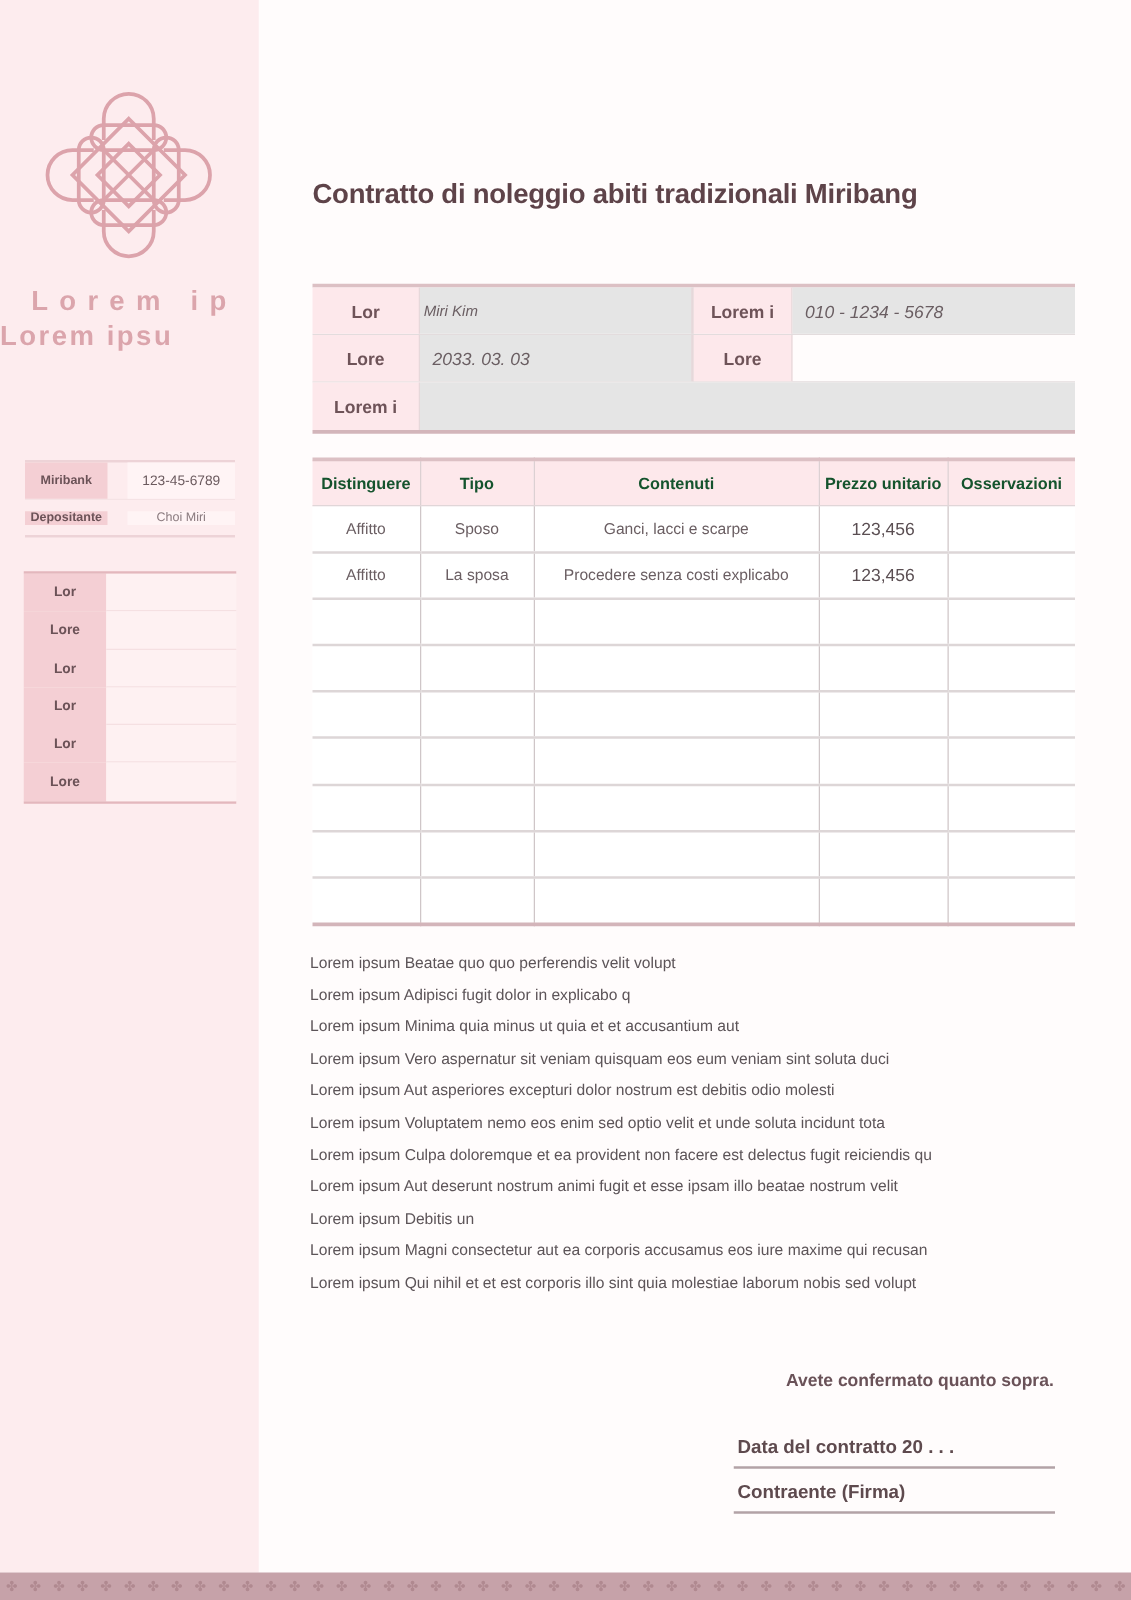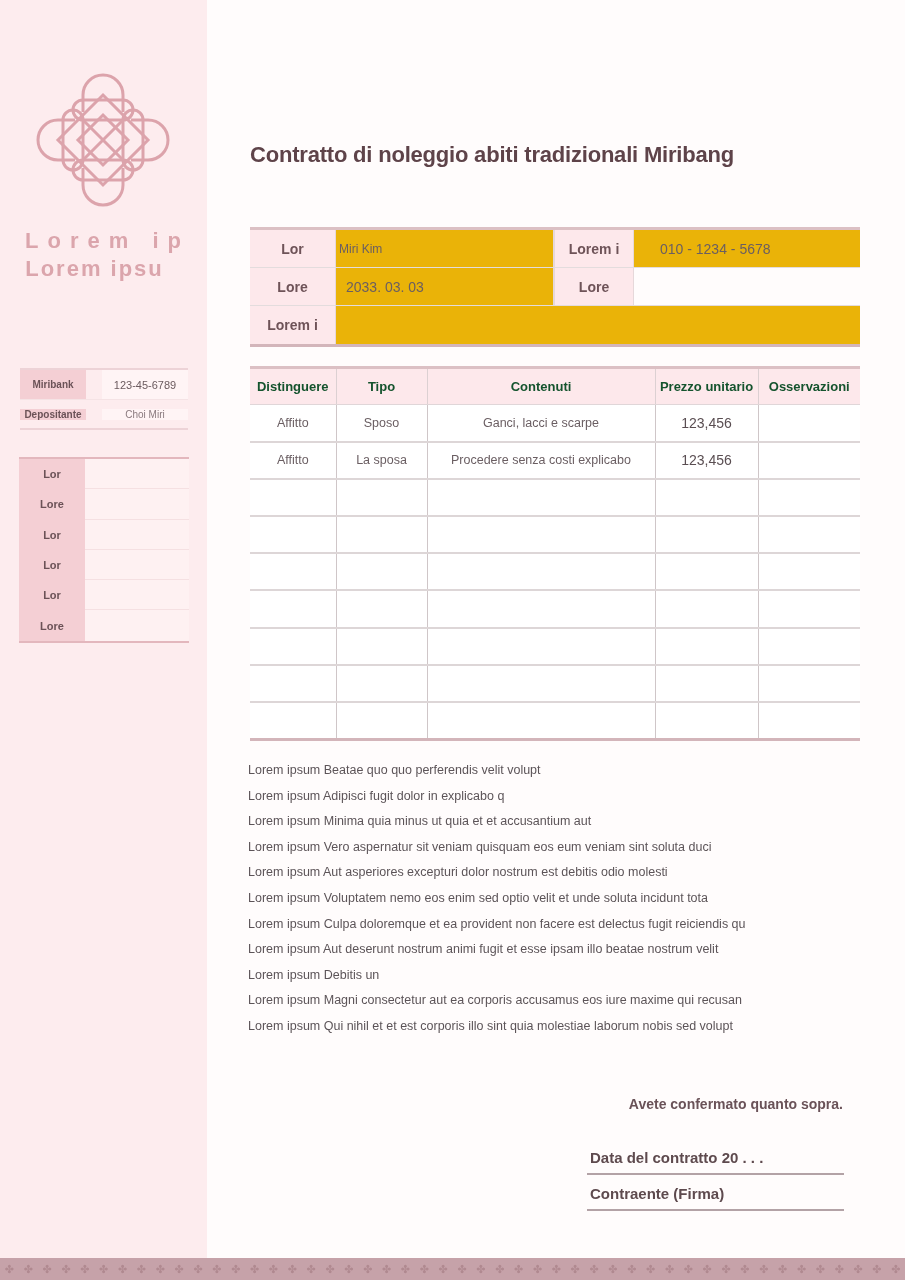--- a/index.html
+++ b/index.html
@@ -2,42 +2,42 @@
 <html><head>
 <meta charset="utf-8">
 <style>
   * { box-sizing: border-box; margin: 0; padding: 0; }
   html, body { width: 905px; height: 1280px; overflow: hidden; }
   body { position: relative; background: #fffcfc; font-family: "Liberation Sans", sans-serif; color: #5a4a4e; }
 
   .sidebar { position: absolute; left: 0; top: 0; width: 207px; height: 1258px; background: #fdecee; }
   .logo { position: absolute; left: 33px; top: 70px; width: 140px; height: 140px; }
   .brand1 { position: absolute; left: 0; width: 207px; top: 228px; text-align: center; font-family: "Liberation Sans", sans-serif; font-weight: bold; font-size: 22px; letter-spacing: 9px; color: #dba5ac; padding-left: 8px; }
-  .brand2 { position: absolute; left: 0; width: 189px; top: 256px; text-align: center; font-weight: bold; font-size: 22px; letter-spacing: 2px; color: #dba5ac; }
+  .brand2 { position: absolute; left: 0; width: 189px; top: 256px; font-weight: bold; font-size: 22px; letter-spacing: 2px; color: #dba5ac; }
 
   .bank { position: absolute; left: 20px; top: 368px; width: 168px; border-top: 2px solid #edd3d7; border-bottom: 2px solid #edd3d7; }
   .bank .row { display: flex; height: 29px; gap: 16px; }
   .bank .row + .row { border-top: 1px solid #f5e3e5; align-items: center; }
   .bank .lab { width: 66px; background: #f4cfd4; font-size: 10px; font-weight: bold; display: flex; align-items: center; justify-content: center; color: #6b5257; }
   .bank .val { flex: 1; font-size: 11px; display: flex; align-items: center; justify-content: center; color: #6b5a5e; background: #fff4f5; }
   .bank .val.small { font-size: 10px; color: #8a7a7e; }
 
   .side-list { position: absolute; left: 19px; top: 457px; width: 170px; border-top: 2px solid #e3b7bd; border-bottom: 2px solid #e3b7bd; }
   .side-list .row { display: flex; height: 30.3px; }
   .side-list .lab { width: 66px; background: #f4cfd4; font-size: 11px; font-weight: bold; display: flex; align-items: center; justify-content: center; color: #6b5257; }
   .side-list .val { flex: 1; border-bottom: 1px solid #f5e0e2; background: #fef1f2; }
   .side-list .row:last-child .val { border-bottom: none; }
 
   .title { position: absolute; left: 250px; top: 142px; font-size: 22px; font-weight: bold; color: #5e4349; letter-spacing: -0.2px; }
 
   .info { position: absolute; left: 250px; top: 227px; width: 610px; border-top: 3px solid #dcc0c4; border-bottom: 3px solid #d3b5ba; }
   .info .row { display: flex; height: 38px; border-bottom: 1px solid #e3dcdd; }
   .info .row:last-child { border-bottom: none; }
   .info .lab { background: #fde8eb; font-size: 14px; font-weight: bold; display: flex; align-items: center; justify-content: center; color: #6e5358; border-right: 1px solid #e6d8da; }
-  .info .val { background: #eab308; font-size: 14px; display: flex; align-items: center; color: #6a5e62; }
+  .info .val { background: #e5e5e5; font-size: 14px; display: flex; align-items: center; color: #6a5e62; font-style: italic; }
   .info .val.sep { border-right: 2px solid #e6d8da; }
 
   .items { position: absolute; left: 250px; top: 366px; width: 610px; border-collapse: collapse; border-top: 3px solid #dcc0c4; border-bottom: 3px solid #d3b5ba; }
   .items th { height: 37px; background: #fde8eb; font-size: 13px; font-weight: bold; color: #14532d; border-right: 1px solid #dcd0d2; border-bottom: 1px solid #e0d6d8; }
   .items td { height: 37.2px; background: #fff; font-size: 12.5px; color: #6a5e62; text-align: center; border-right: 1px solid #cfc6c8; border-bottom: 2px solid #ddd6d7; }
   .items th:last-child, .items td:last-child { border-right: none; }
   .items td.price { font-size: 14px; color: #5a4e52; }
 
   .terms { position: absolute; left: 248px; top: 762px; }
   .terms div { font-size: 12.5px; color: #5c5458; height: 25.6px; line-height: 16px; }
@@ -110,21 +110,21 @@
   </div>
 </div>
 
 <div class="title">Contratto di noleggio abiti tradizionali Miribang</div>
 
 <div class="info">
   <div class="row">
     <div class="lab" style="width:86px">Lor</div>
     <div class="val sep" style="width:219px; padding-left:3px; font-size:12px;">Miri Kim</div>
     <div class="lab" style="width:79px">Lorem i</div>
-    <div class="val" style="flex:1; padding-left:26px;">010 - 1234 - 5678</div>
+    <div class="val" style="flex:1; padding-left:10px;">010 - 1234 - 5678</div>
   </div>
   <div class="row">
     <div class="lab" style="width:86px">Lore</div>
     <div class="val sep" style="width:219px; padding-left:10px;">2033. 03. 03</div>
     <div class="lab" style="width:79px">Lore</div>
   </div>
   <div class="row">
     <div class="lab" style="width:86px">Lorem i</div>
     <div class="val" style="flex:1; padding-left:10px;"></div>
   </div>

